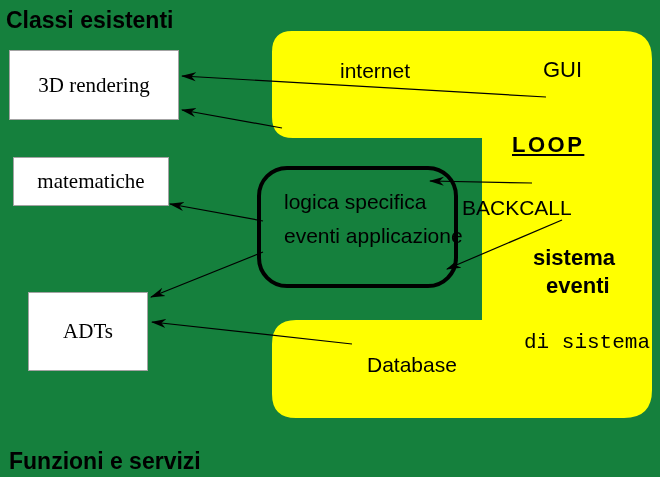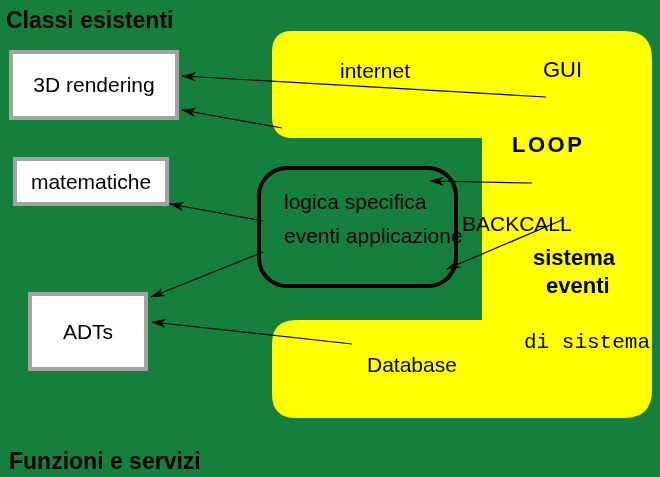--- a/index.html
+++ b/index.html
@@ -2,32 +2,32 @@
 <html><head>
 <meta charset="utf-8">
 <style>
   html,body { margin:0; padding:0; background:#ffffff; }
   .canvas {
     position:relative; width:660px; height:477px; background:#15803d;
     font-family:"Liberation Sans", sans-serif; color:#000; overflow:hidden;
   }
   .layer { position:absolute; left:0; top:0; }
   .box {
-    position:absolute; box-sizing:border-box; border:4px solid #a3a3a3; background:#ffffff;
+    position:absolute; box-sizing:border-box; border:1px solid #a3a3a3; background:#ffffff;
     display:flex; align-items:center; justify-content:center;
-    font-size:21px; white-space:nowrap;
+    font-size:21px; white-space:nowrap;font-family:Liberation Serif, serif;
   }
   .rbox {
     position:absolute; box-sizing:border-box; border:4px solid #000;
     border-radius:30px; background:transparent;
   }
   .label { position:absolute; font-size:21px; white-space:nowrap; line-height:1.12; }
   .label.big { font-size:22px; }
   .label.bold { font-weight:bold; font-size:22px; }
-  .label.spaced { letter-spacing:2.5px; }
+  .label.spaced { letter-spacing:2.5px;text-decoration:underline; }
   .h1 { position:absolute; font-weight:bold; font-size:23px; white-space:nowrap; }
 </style>
 </head>
 <body>
 
 <div class="canvas">
 
   <svg class="layer" width="660" height="477" viewBox="0 0 660 477">
     <defs>
       <marker id="arrowhead" viewBox="0 0 14 10" refX="13" refY="5" markerWidth="15" markerHeight="11" orient="auto" markerUnits="userSpaceOnUse">
@@ -62,21 +62,21 @@
     <span>ADTs</span>
   </div>
 
   <div class="rbox" style="left:257px; top:166px; width:201px; height:122px;"></div>
   <div class="label" style="left:284px; top:190px;">logica specifica</div>
   <div class="label" style="left:284px; top:224px;">eventi applicazione</div>
 
   <div class="label" style="left:340px; top:59px;">internet</div>
   <div class="label big" style="left:543px; top:58px;">GUI</div>
   <div class="label bold spaced" style="left:512px; top:133px;">LOOP</div>
-  <div class="label" style="left:462px; top:212px;">BACKCALL</div>
+  <div class="label" style="left:462px; top:196px;">BACKCALL</div>
   <div class="label bold" style="left:533px; top:246px;">sistema</div>
   <div class="label bold" style="left:546px; top:274px;">eventi</div>
   <div class="label" style="left:524px; top:331px;font-family:Liberation Mono, monospace;">di sistema</div>
   <div class="label" style="left:367px; top:353px;">Database</div>
 
   <div class="h1" style="left:9px; top:448px;">Funzioni e servizi</div>
 
 </div>
 
 </body></html>

